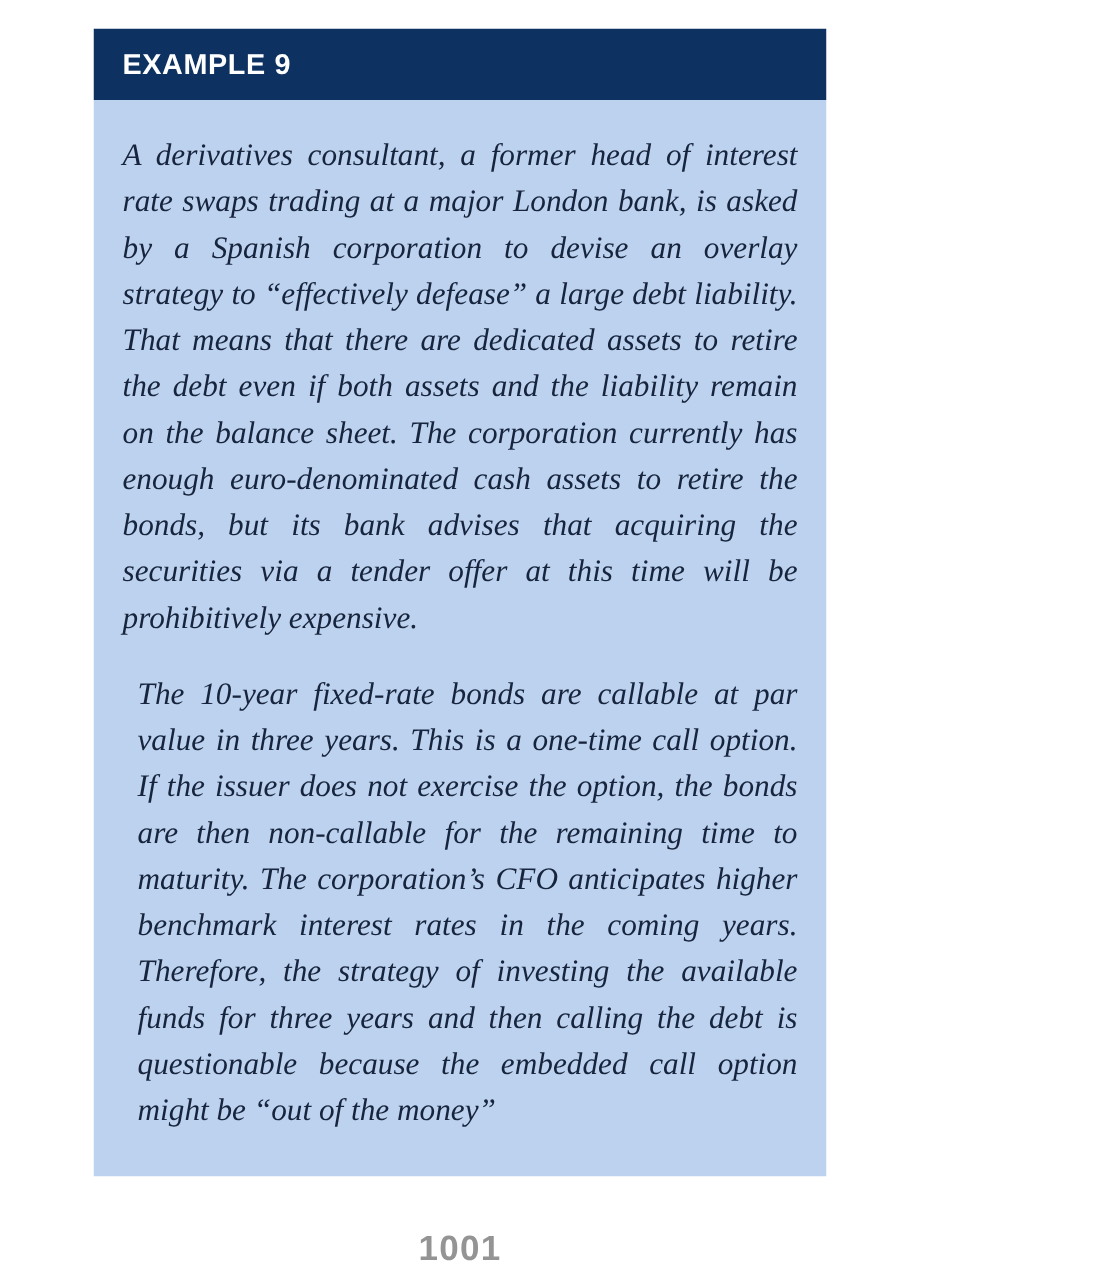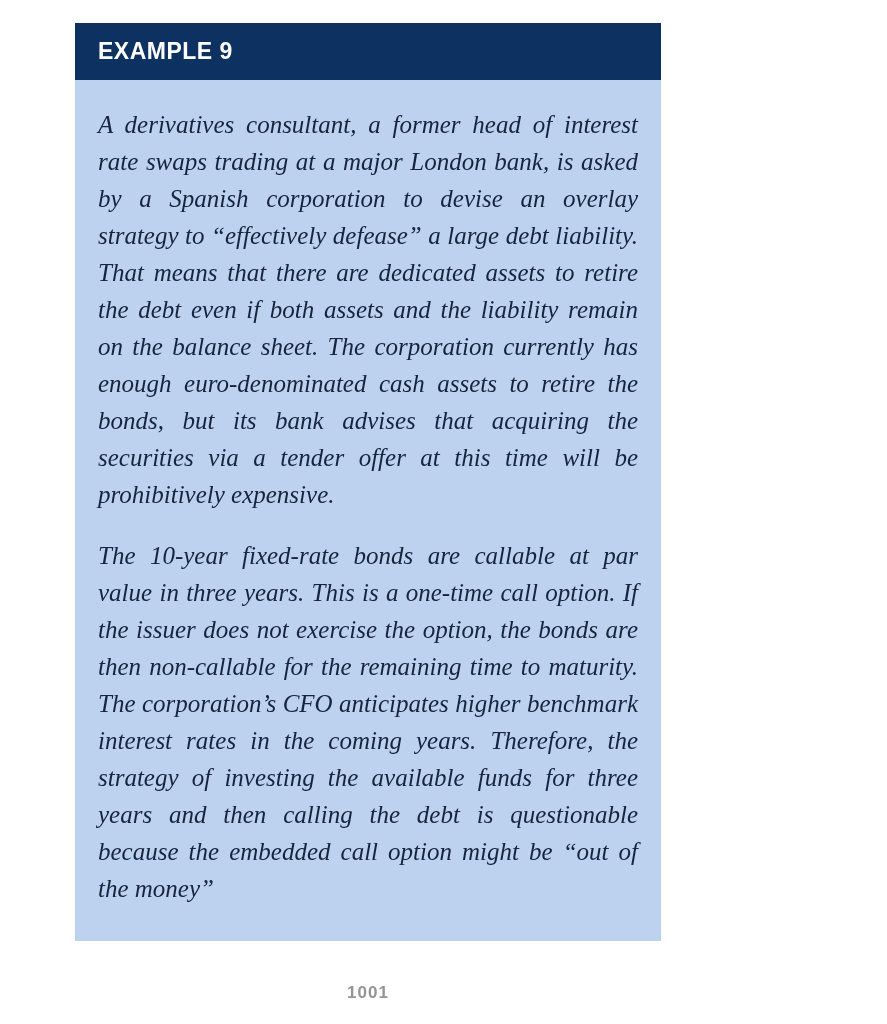--- a/index.html
+++ b/index.html
@@ -44,28 +44,29 @@
   .example-body p{
     color:var(--text,#16243d);
     font-size:25px;
     line-height:37px;
     text-align:justify;
     text-justify:inter-word;
     font-style:italic;
   }
   .example-body p + p{
     margin-top:24px;
+    margin-left:12px;
   }
   .page-number{
     margin-top:42px;
     text-align:center;
     color:var(--page-number,#949494);
     font-family:"Liberation Sans", sans-serif;
     font-weight:700;
-    font-size:17px;
+    font-size:28px;
     letter-spacing:1px;
   }
 </style>
 </head>
 <body>
 
 <div class="example-box">
   <div class="example-header">
     <span class="example-title">EXAMPLE 9</span>
   </div>

